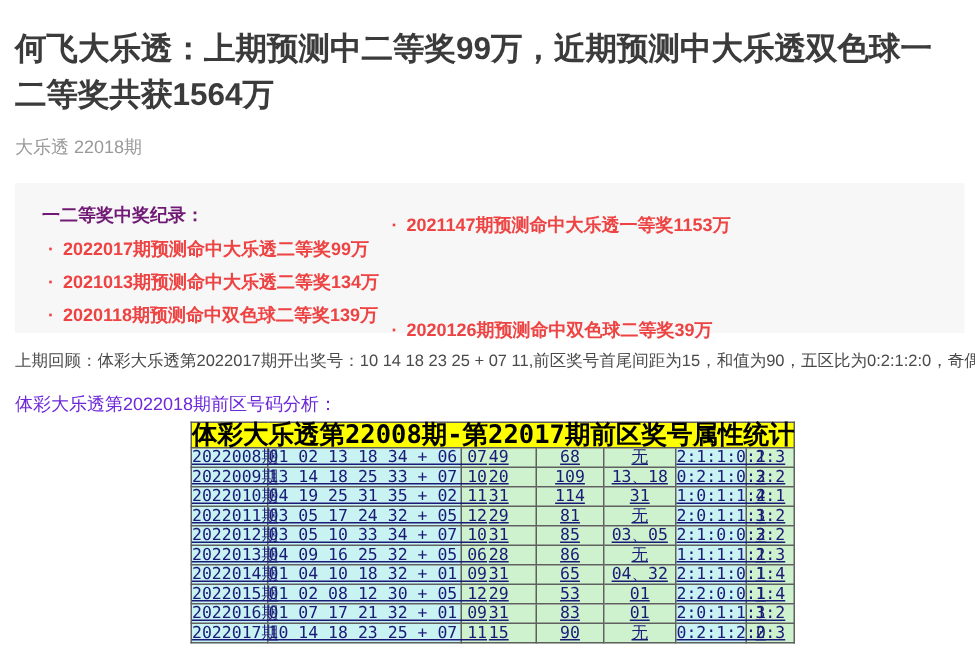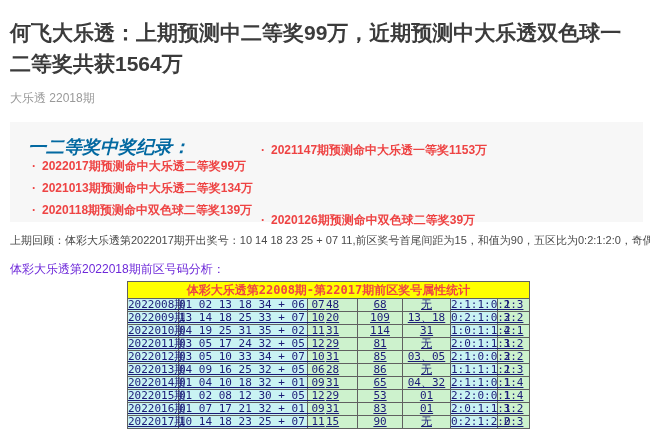--- a/index.html
+++ b/index.html
@@ -15,21 +15,21 @@
   .page-subtitle {
     position:absolute; left:10px; top:90px;
     font-size:12px; color:#999999;
   }
   .record-box {
     position:absolute; left:10px; top:122px; width:633px; height:100px;
     background:#f7f7f7;
   }
   .record-heading {
     position:absolute; left:18px; top:13px;
-    font-size:18px; font-weight:bold; color:#0369a1;font-style:italic;
+    font-size:12px; font-weight:bold; color:#701a75;
   }
   .record-col { position:absolute; top:0; }
   .record-col.c1 { left:22px; }
   .record-col.c2 { left:251px; }
   .bullet {
     position:absolute; left:0; white-space:nowrap;
     font-size:12px; font-weight:bold; color:#ee4343;
   }
   .bullet .dot { display:inline-block; margin-right:6px; font-size:12px; color:#ee4343; }
   .review-line {
@@ -43,22 +43,22 @@
   table.stats {
     position:absolute; left:127px; top:281px; width:402px;
     border-collapse:collapse; table-layout:fixed;
     font-family:"DejaVu Sans Mono","Liberation Sans",sans-serif;
   }
   table.stats td, table.stats th {
     border:1px solid #606060; text-align:center; padding:0;
     overflow:visible; white-space:nowrap;
   }
   .t-title td {
-    background:#ffff00; color:#ef4444; font-weight:bold;
-    font-size:12px; height:16px; line-height:16px;
+    background:#ffff00; color:#000000; font-weight:bold;
+    font-size:17px; height:16px; line-height:16px;
   }
   .t-head th {
     background:#f2c183; color:#1a1a1a; font-weight:bold;
     font-size:11.5px; height:15px; line-height:15px;
   }
   .t-body td {
     font-size:11px; height:12px; line-height:12px;
     color:#1b1b77; text-decoration:underline;
   }
   .t-body td.cyan { background:#c9f3f3; }
@@ -100,21 +100,21 @@
   </colgroup>
   <tbody>
     <tr class="t-title">
       <td colspan="7">体彩大乐透第22008期-第22017期前区奖号属性统计</td>
     </tr>
   </tbody>
   <tbody class="t-body" id="table-body">
       <tr>
         <td class="cyan">2022008期</td>
         <td class="cyan">01 02 13 18 34 + 06 07</td>
-        <td class="green">48</td>
+        <td class="green">49</td>
         <td class="green">68</td>
         <td class="green">无</td>
         <td class="cyan">2:1:1:0:1</td>
         <td class="green">2:3</td>
       </tr>
       <tr>
         <td class="cyan">2022009期</td>
         <td class="cyan">13 14 18 25 33 + 07 10</td>
         <td class="green">20</td>
         <td class="green">109</td>

